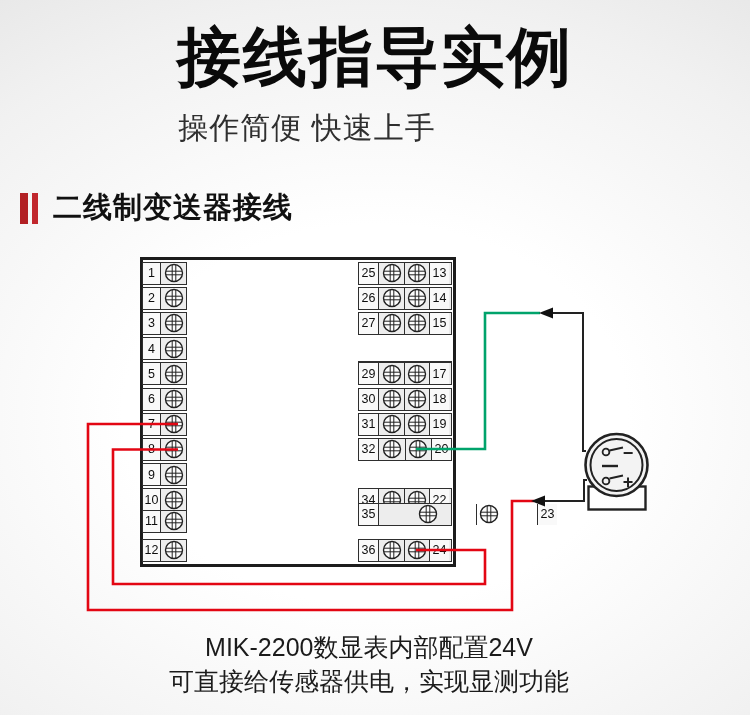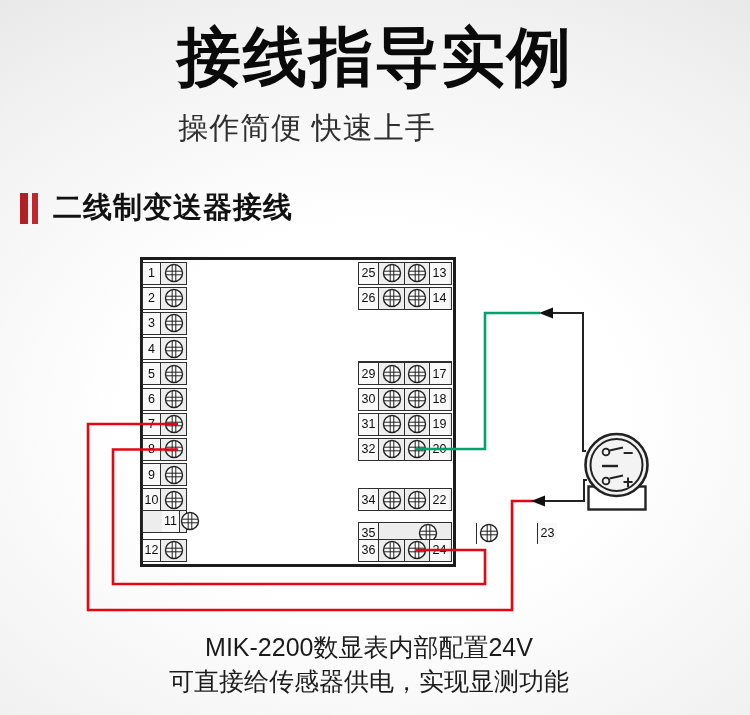--- a/index.html
+++ b/index.html
@@ -148,21 +148,21 @@
     </div>
     <div class="term-row lrow" style="top: 226.8px;">
       <div class="cell num">10</div>
       <div class="cell screwc">
         <svg width="20" height="20" viewBox="0 0 20 20">
           <circle cx="10" cy="10" r="8.5" fill="#fbfbfb" stroke="#222" stroke-width="1.4"></circle>
           <path d="M1.9 8.2H18.1M1.9 11.8H18.1M8.2 1.9V18.1M11.8 1.9V18.1" stroke="#222" stroke-width="1" fill="none"></path>
         </svg>
       </div>
     </div>
-    <div class="term-row lrow" style="top: 248px; padding-left: 19px;">
+    <div class="term-row lrow" style="top: 248px;">
       <div class="cell num">11</div>
       <div class="cell screwc">
         <svg width="20" height="20" viewBox="0 0 20 20">
           <circle cx="10" cy="10" r="8.5" fill="#fbfbfb" stroke="#222" stroke-width="1.4"></circle>
           <path d="M1.9 8.2H18.1M1.9 11.8H18.1M8.2 1.9V18.1M11.8 1.9V18.1" stroke="#222" stroke-width="1" fill="none"></path>
         </svg>
       </div>
     </div>
     <div class="term-row lrow" style="top: 277.2px;">
       <div class="cell num">12</div>
@@ -200,20 +200,36 @@
         </svg>
       </div>
       <div class="cell screwc second">
         <svg width="20" height="20" viewBox="0 0 20 20">
           <circle cx="10" cy="10" r="8.5" fill="#fbfbfb" stroke="#222" stroke-width="1.4"></circle>
           <path d="M1.9 8.2H18.1M1.9 11.8H18.1M8.2 1.9V18.1M11.8 1.9V18.1" stroke="#222" stroke-width="1" fill="none"></path>
         </svg>
       </div>
       <div class="cell num last">14</div>
     </div>
+    <div class="term-row rrow" style="top: 50.4px;">
+      <div class="cell num first">27</div>
+      <div class="cell screwc">
+        <svg width="20" height="20" viewBox="0 0 20 20">
+          <circle cx="10" cy="10" r="8.5" fill="#fbfbfb" stroke="#222" stroke-width="1.4"></circle>
+          <path d="M1.9 8.2H18.1M1.9 11.8H18.1M8.2 1.9V18.1M11.8 1.9V18.1" stroke="#222" stroke-width="1" fill="none"></path>
+        </svg>
+      </div>
+      <div class="cell screwc second">
+        <svg width="20" height="20" viewBox="0 0 20 20">
+          <circle cx="10" cy="10" r="8.5" fill="#fbfbfb" stroke="#222" stroke-width="1.4"></circle>
+          <path d="M1.9 8.2H18.1M1.9 11.8H18.1M8.2 1.9V18.1M11.8 1.9V18.1" stroke="#222" stroke-width="1" fill="none"></path>
+        </svg>
+      </div>
+      <div class="cell num last">15</div>
+    </div>
     <div class="term-row rrow" style="top: 75.6px; margin-top: 24px;">
       <div class="cell num first">28</div>
       <div class="cell screwc">
         <svg width="20" height="20" viewBox="0 0 20 20">
           <circle cx="10" cy="10" r="8.5" fill="#fbfbfb" stroke="#222" stroke-width="1.4"></circle>
           <path d="M1.9 8.2H18.1M1.9 11.8H18.1M8.2 1.9V18.1M11.8 1.9V18.1" stroke="#222" stroke-width="1" fill="none"></path>
         </svg>
       </div>
       <div class="cell screwc second">
         <svg width="20" height="20" viewBox="0 0 20 20">
@@ -264,21 +280,21 @@
         </svg>
       </div>
       <div class="cell screwc second">
         <svg width="20" height="20" viewBox="0 0 20 20">
           <circle cx="10" cy="10" r="8.5" fill="#fbfbfb" stroke="#222" stroke-width="1.4"></circle>
           <path d="M1.9 8.2H18.1M1.9 11.8H18.1M8.2 1.9V18.1M11.8 1.9V18.1" stroke="#222" stroke-width="1" fill="none"></path>
         </svg>
       </div>
       <div class="cell num last">19</div>
     </div>
-    <div class="term-row rrow" style="top: 176.4px;">
+    <div class="term-row rrow" style="top: 176.4px; justify-content: space-between;">
       <div class="cell num first">32</div>
       <div class="cell screwc">
         <svg width="20" height="20" viewBox="0 0 20 20">
           <circle cx="10" cy="10" r="8.5" fill="#fbfbfb" stroke="#222" stroke-width="1.4"></circle>
           <path d="M1.9 8.2H18.1M1.9 11.8H18.1M8.2 1.9V18.1M11.8 1.9V18.1" stroke="#222" stroke-width="1" fill="none"></path>
         </svg>
       </div>
       <div class="cell screwc second">
         <svg width="20" height="20" viewBox="0 0 20 20">
           <circle cx="10" cy="10" r="8.5" fill="#fbfbfb" stroke="#222" stroke-width="1.4"></circle>
@@ -296,21 +312,21 @@
         </svg>
       </div>
       <div class="cell screwc second">
         <svg width="20" height="20" viewBox="0 0 20 20">
           <circle cx="10" cy="10" r="8.5" fill="#fbfbfb" stroke="#222" stroke-width="1.4"></circle>
           <path d="M1.9 8.2H18.1M1.9 11.8H18.1M8.2 1.9V18.1M11.8 1.9V18.1" stroke="#222" stroke-width="1" fill="none"></path>
         </svg>
       </div>
       <div class="cell num last">22</div>
     </div>
-    <div class="term-row rrow" style="top: 260px; gap: 36px;">
+    <div class="term-row rrow" style="top: 241px; gap: 36px;">
       <div class="cell num first">35</div>
       <div class="cell screwc">
         <svg width="20" height="20" viewBox="0 0 20 20">
           <circle cx="10" cy="10" r="8.5" fill="#fbfbfb" stroke="#222" stroke-width="1.4"></circle>
           <path d="M1.9 8.2H18.1M1.9 11.8H18.1M8.2 1.9V18.1M11.8 1.9V18.1" stroke="#222" stroke-width="1" fill="none"></path>
         </svg>
       </div>
       <div class="cell screwc second">
         <svg width="20" height="20" viewBox="0 0 20 20">
           <circle cx="10" cy="10" r="8.5" fill="#fbfbfb" stroke="#222" stroke-width="1.4"></circle>

